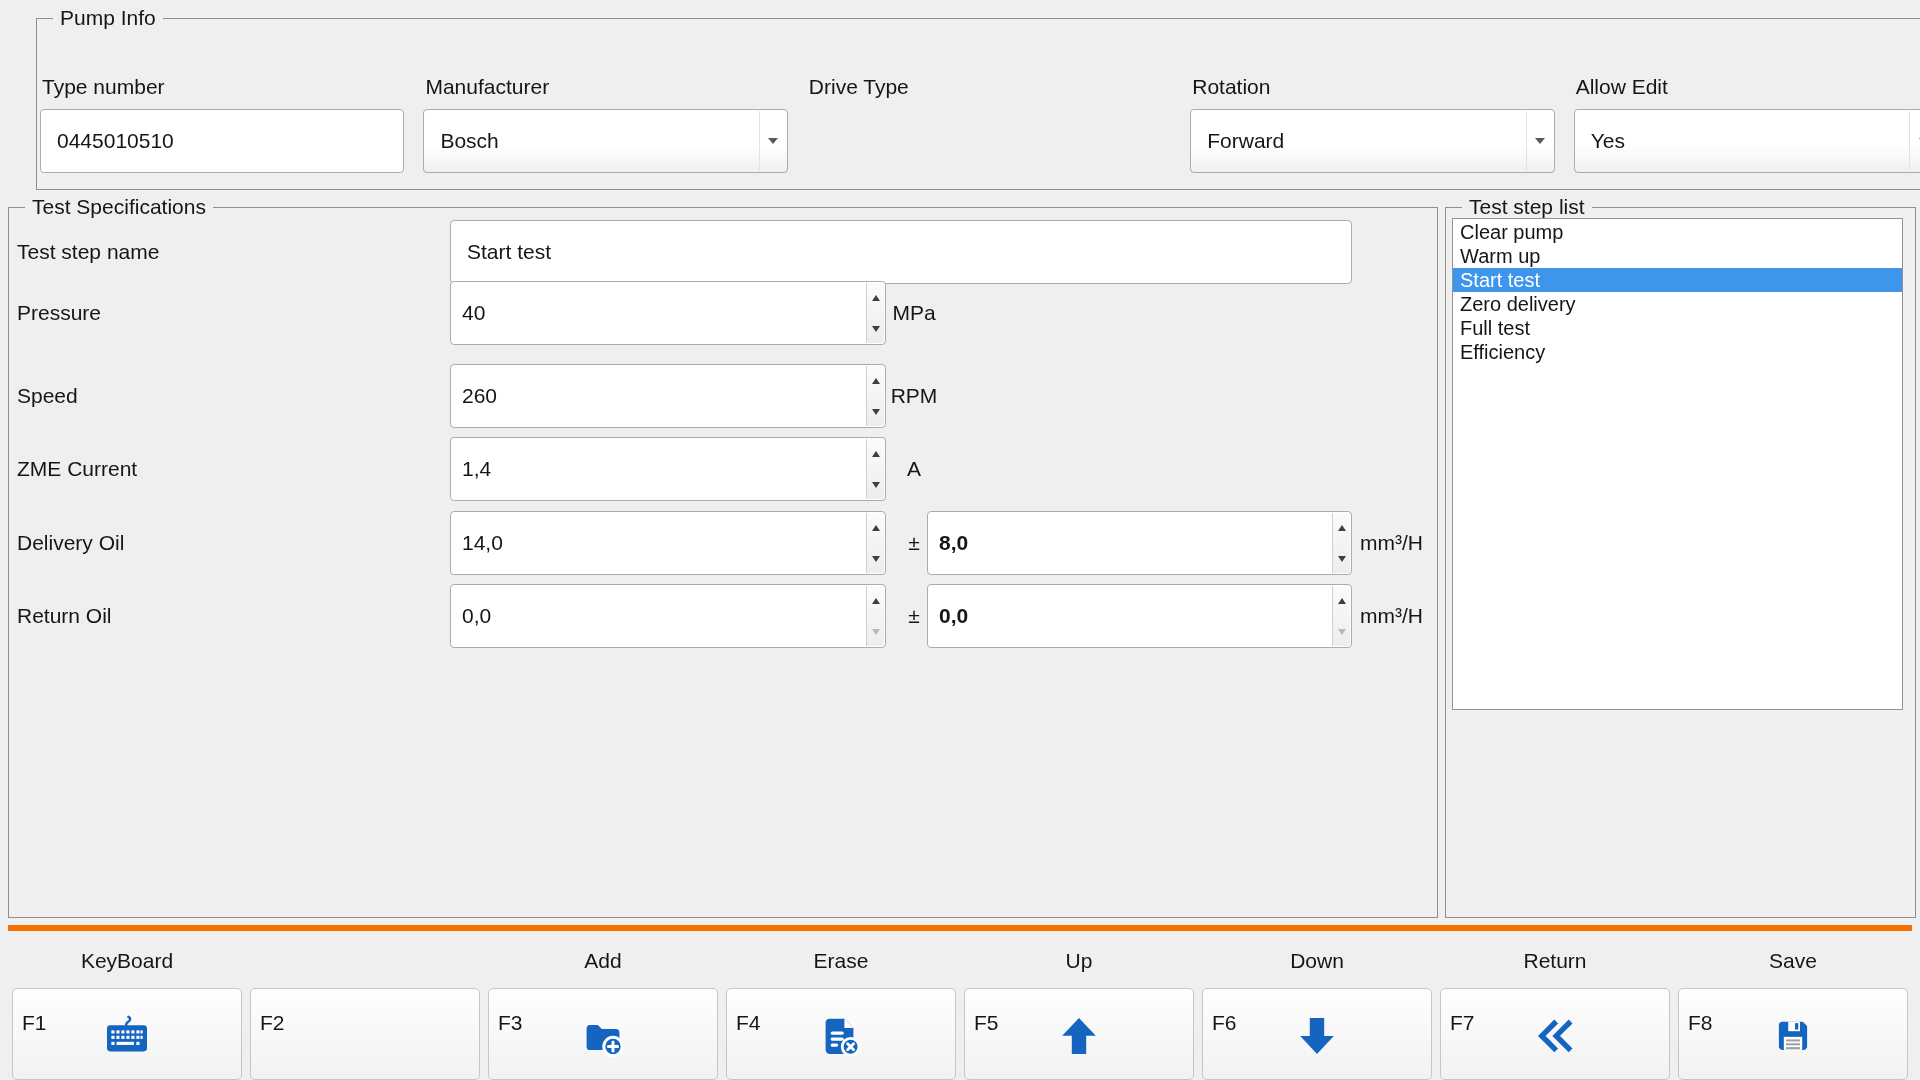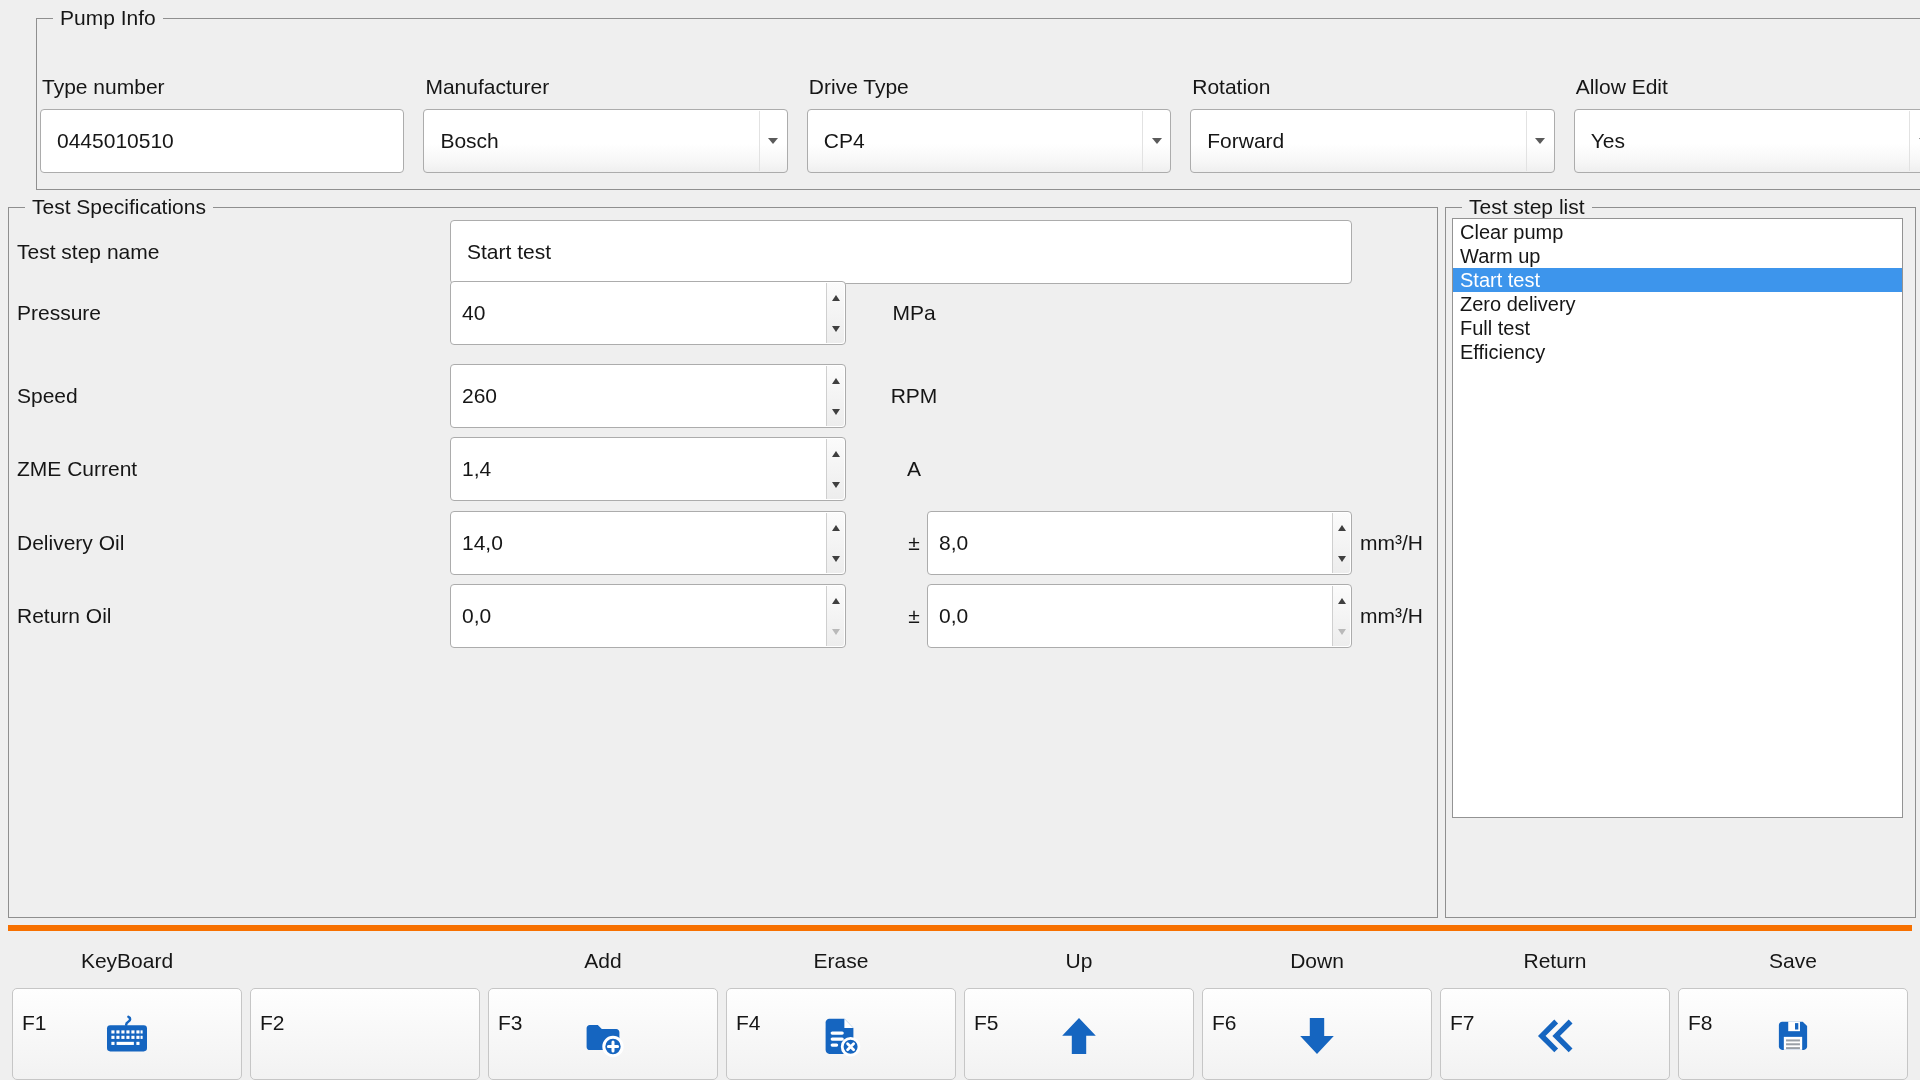--- a/index.html
+++ b/index.html
@@ -44,47 +44,47 @@
   }
 
   
   .test-specs{left:8px;top:207px;width:1428px;height:709px;}
   .spec-row{position:absolute;left:0;height:64px;width:100%;}
   .spec-row .r-label{position:absolute;left:8px;top:0;line-height:64px;font-size:21px;}
   .r0{top:12px;}.r1{top:73px;}.r2{top:156px;}.r3{top:229px;}.r4{top:303px;}.r5{top:376px;}
 
   .wide-input{position:absolute;left:441px;top:0;width:902px;}
   .spin-field{
-    position:absolute;top:0;width:396px;height:64px;box-sizing:border-box;
+    position:absolute;top:0;width:436px;height:64px;box-sizing:border-box;
     border:1px solid #ACACAC;border-radius:4px;background:#fff;
     display:flex;align-items:center;padding-left:11px;font-size:21px;
   }
   .sf1{left:441px;}
-  .sf2{left:918px;width:425px;}
+  .sf2{left:918px;width:425px;font-weight:bold;}
   .spin-strip{
     position:absolute;right:1px;top:1px;bottom:1px;width:17px;
     border-left:1px solid #cfcfcf;border-radius:0 3px 3px 0;
     background:linear-gradient(180deg,#fbfbfb,#ededed);
   }
   .spin-btn{position:absolute;left:0;width:100%;height:50%;display:flex;align-items:center;justify-content:center;}
   .spin-btn.up{top:2px;}
   .spin-btn.down{bottom:2px;align-items:flex-end;}
   .spin-btn.down{align-items:center;bottom:0;height:46%;}
   .spin-btn.up{height:46%;top:2%;}
   .tri-up{width:0;height:0;border-left:4.5px solid transparent;border-right:4.5px solid transparent;border-bottom:6px solid #3f3f3f;}
   .tri-dn{width:0;height:0;border-left:4.5px solid transparent;border-right:4.5px solid transparent;border-top:6px solid #3f3f3f;}
   .tri-dn.dim{border-top-color:#b9b9b9;}
 
   .unit-mid{position:absolute;left:867px;top:0;width:76px;text-align:center;line-height:64px;font-size:21px;}
   .unit-end{position:absolute;left:1351px;top:0;width:76px;text-align:left;line-height:64px;font-size:21px;white-space:nowrap;}
 
   
   .step-list{left:1445px;top:207px;width:469px;height:709px;}
   .listbox{
-    position:absolute;left:6px;top:10px;width:451px;height:600px;
+    position:absolute;left:6px;top:10px;width:451px;height:492px;
     background:#fff;border:1px solid #939393;box-sizing:border-box;
     overflow:hidden;padding-top:1px;
   }
   .list-item{height:24px;line-height:24px;padding-left:7px;font-size:20px;white-space:nowrap;}
   .list-item.selected{background:#3D95EC;color:#fff;}
 
   
   .separator{position:absolute;left:8px;top:925px;width:1904px;height:6px;background:#F77000;}
 
   
@@ -123,26 +123,20 @@
         <div class="combo">
           <span>Bosch</span>
           <span class="arrow-zone">
               <span class="tri-dn-combo"></span>
             </span>
         </div>
       </div>
 
       <div class="pump-field">
         <span class="f-label">Drive Type</span>
-        <div class="combo">
-          <span>CP4</span>
-          <span class="arrow-zone">
-              <span class="tri-dn-combo"></span>
-            </span>
-        </div>
       </div>
 
       <div class="pump-field">
         <span class="f-label">Rotation</span>
         <div class="combo">
           <span>Forward</span>
           <span class="arrow-zone">
               <span class="tri-dn-combo"></span>
             </span>
         </div>

